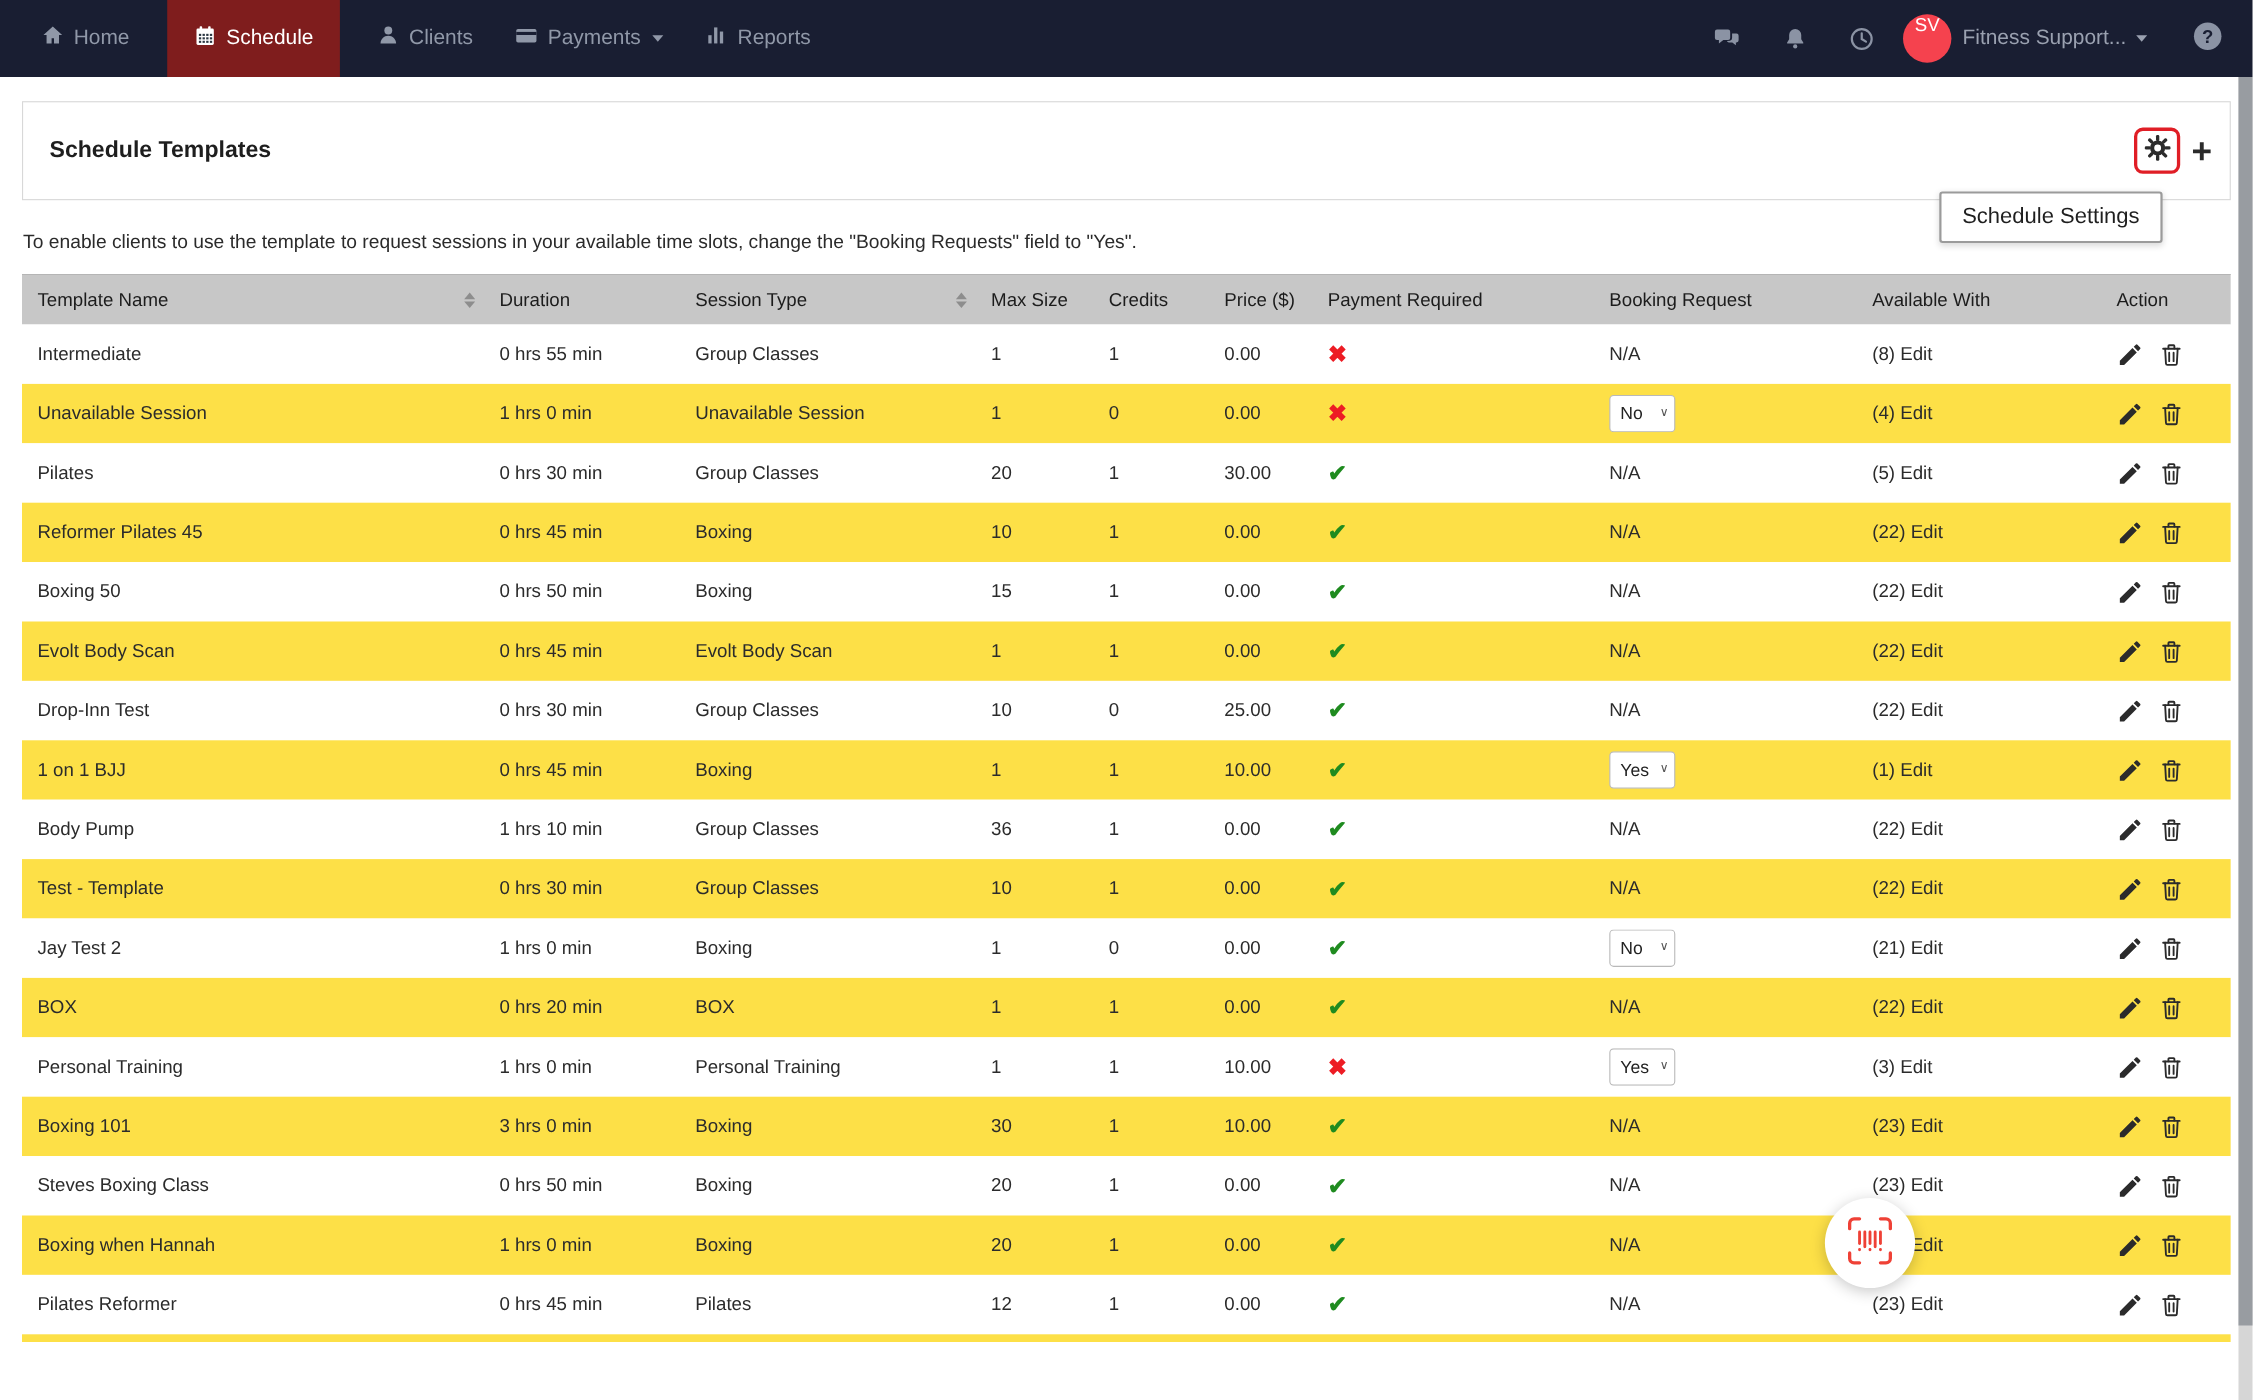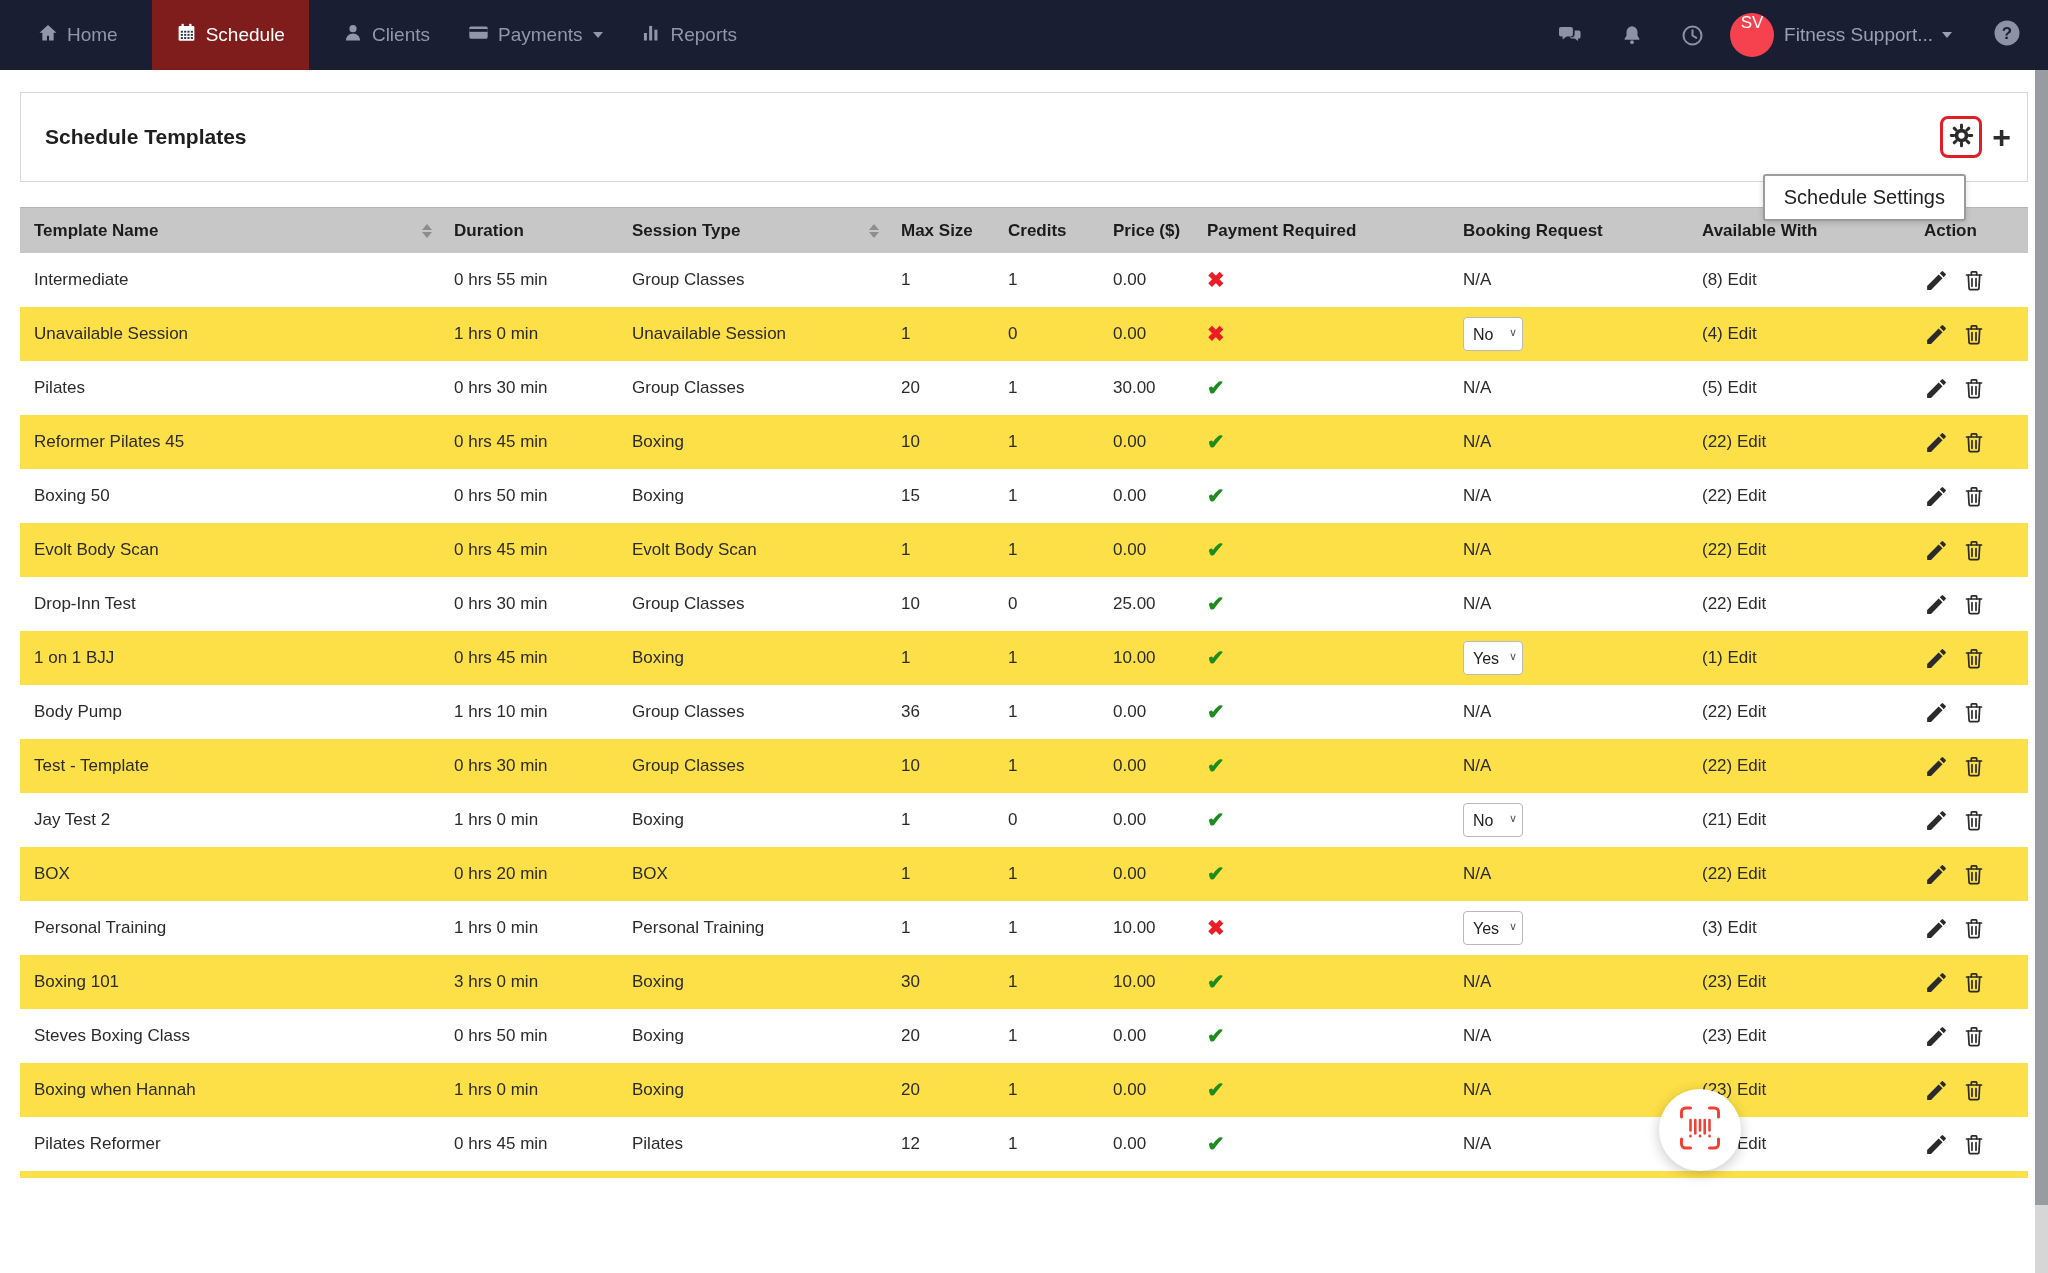--- a/index.html
+++ b/index.html
@@ -36,21 +36,21 @@
   .tooltip{position:absolute;top:174px;right:82px;background:#fff;border:2px solid #9b9b9b;
     border-radius:3px;padding:10px 19px;font-size:20px;color:#1f1f1f;z-index:40;
     box-shadow:0 2px 6px rgba(0,0,0,.15)}
 
   .desc{margin:25px 0 0 1px;font-size:17.5px;line-height:25px;color:#2b2b2b}
 
   
   .table{margin-top:17px;height:971px;overflow:hidden}
   .trow{display:grid;grid-template-columns:420px 178px 269px 107px 105px 94px 256px 239px 222px 118px;
     align-items:center}
-  .thead{background:#c7c7c7;height:45px;font-weight:bold;color:#1c1c1c;font-size:17px;border-top:1px solid #b5b5b5}
+  .thead{background:#c7c7c7;height:45px;font-weight:normal;color:#1c1c1c;font-size:17px;border-top:1px solid #b5b5b5}
   .tbody-row{height:54px;font-size:17px;background:#fff}
   .tbody-row.striped{background:#fde047}
   .cell{padding-left:14px;overflow:hidden;white-space:nowrap}
   .hcell{padding-left:14px;display:flex;align-items:center}
   .hcell.sortable{justify-content:space-between;padding-right:8px}
   .sort{display:flex;flex-direction:column;align-items:center;cursor:pointer}
   .tri-up{width:0;height:0;border-left:5px solid transparent;border-right:5px solid transparent;
     border-bottom:6px solid #8d8d8d;margin-bottom:2px}
   .tri-down{width:0;height:0;border-left:5px solid transparent;border-right:5px solid transparent;
     border-top:6px solid #8d8d8d}
@@ -187,20 +187,21 @@
                 <circle cx="12" cy="12" r="3" fill="#fff"></circle>
               </svg></span>
         </span>
         <span class="plus-btn">+</span>
       </div>
     </div>
 
     <div class="tooltip">Schedule Settings</div>
 
     <div class="desc">
+      <div>To enable clients to use the template to request sessions in your available time slots, change the "Booking Requests" field to "Yes".</div>
     </div>
 
     <div class="table">
       <div class="trow thead">
         <div class="hcell sortable">
           <span>Template Name</span>
           <span class="sort">
               <span class="tri-up"></span>
               <span class="tri-down"></span>
             </span>

